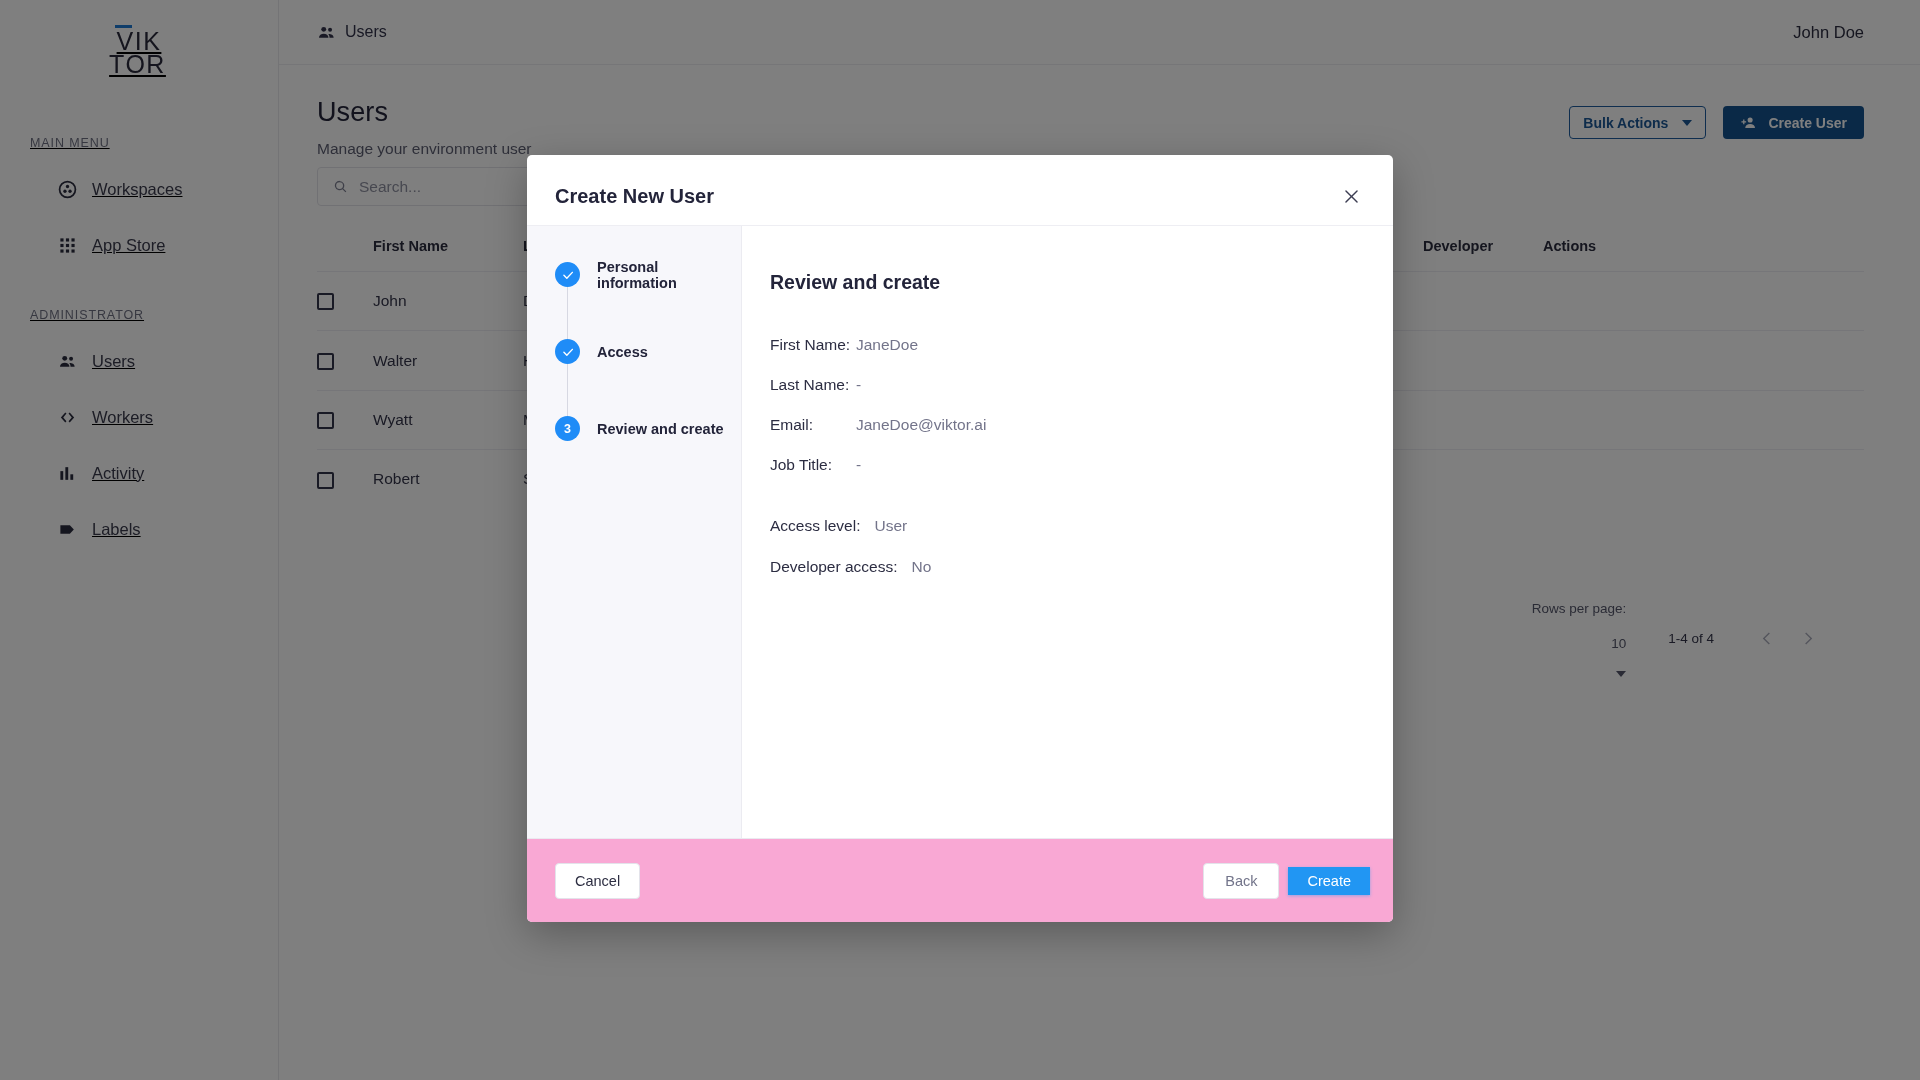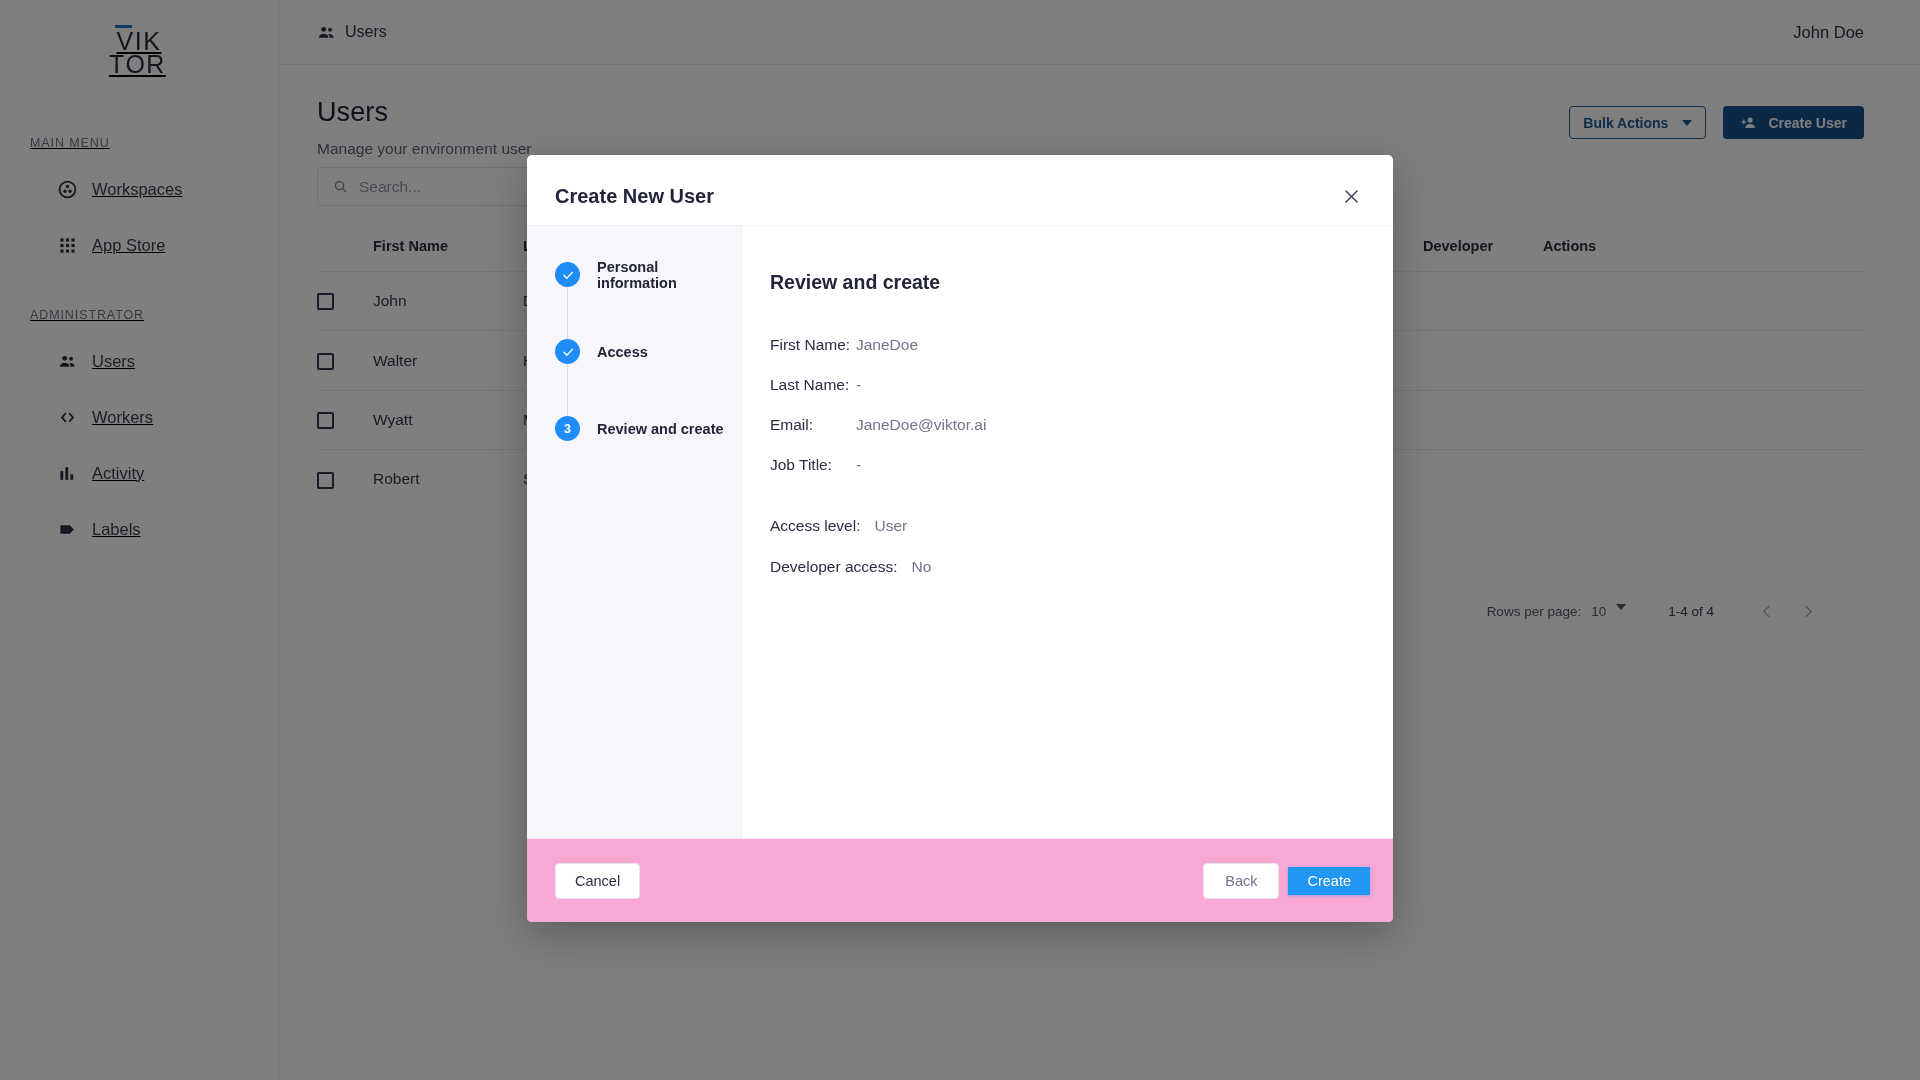--- a/index.html
+++ b/index.html
@@ -92,21 +92,21 @@
   .cb { width: 17px; height: 17px; border: 2px solid #33344a; border-radius: 2px; display: inline-block; vertical-align: middle; margin-right: 18px; }
   .col-chk { width: 56px; }
   .col-fn { width: 150px; }
   .col-ln { width: 170px; }
   .col-email { width: 320px; }
   .col-job { width: 250px; }
   .col-acc { width: 160px; }
   .col-dev { width: 120px; }
 
   .pager { display: flex; align-items: center; justify-content: flex-end; gap: 42px; margin-top: 92px; padding-right: 46px; }
-  .pager-rpp { display: flex; align-items: flex-start; gap: 10px; font-size: 13.5px; color: #54566a; }
+  .pager-rpp { display: flex; align-items: flex-end; gap: 20px; font-size: 13.5px; color: #54566a; flex-direction: column; }
   .pager-count { font-size: 13.5px; color: #34354a; }
   .chev { width: 22px; height: 22px; color: #a9abba; display:flex; align-items:center; justify-content:center; cursor: pointer;}
   .chev svg { width: 17px; height: 17px; fill: currentColor; }
   .pager-arrows { display: flex; gap: 18px; }
 
   
   .scrim { position: absolute; inset: 0; background: rgba(0,0,0,0.5); }
 
   
   .modal {

